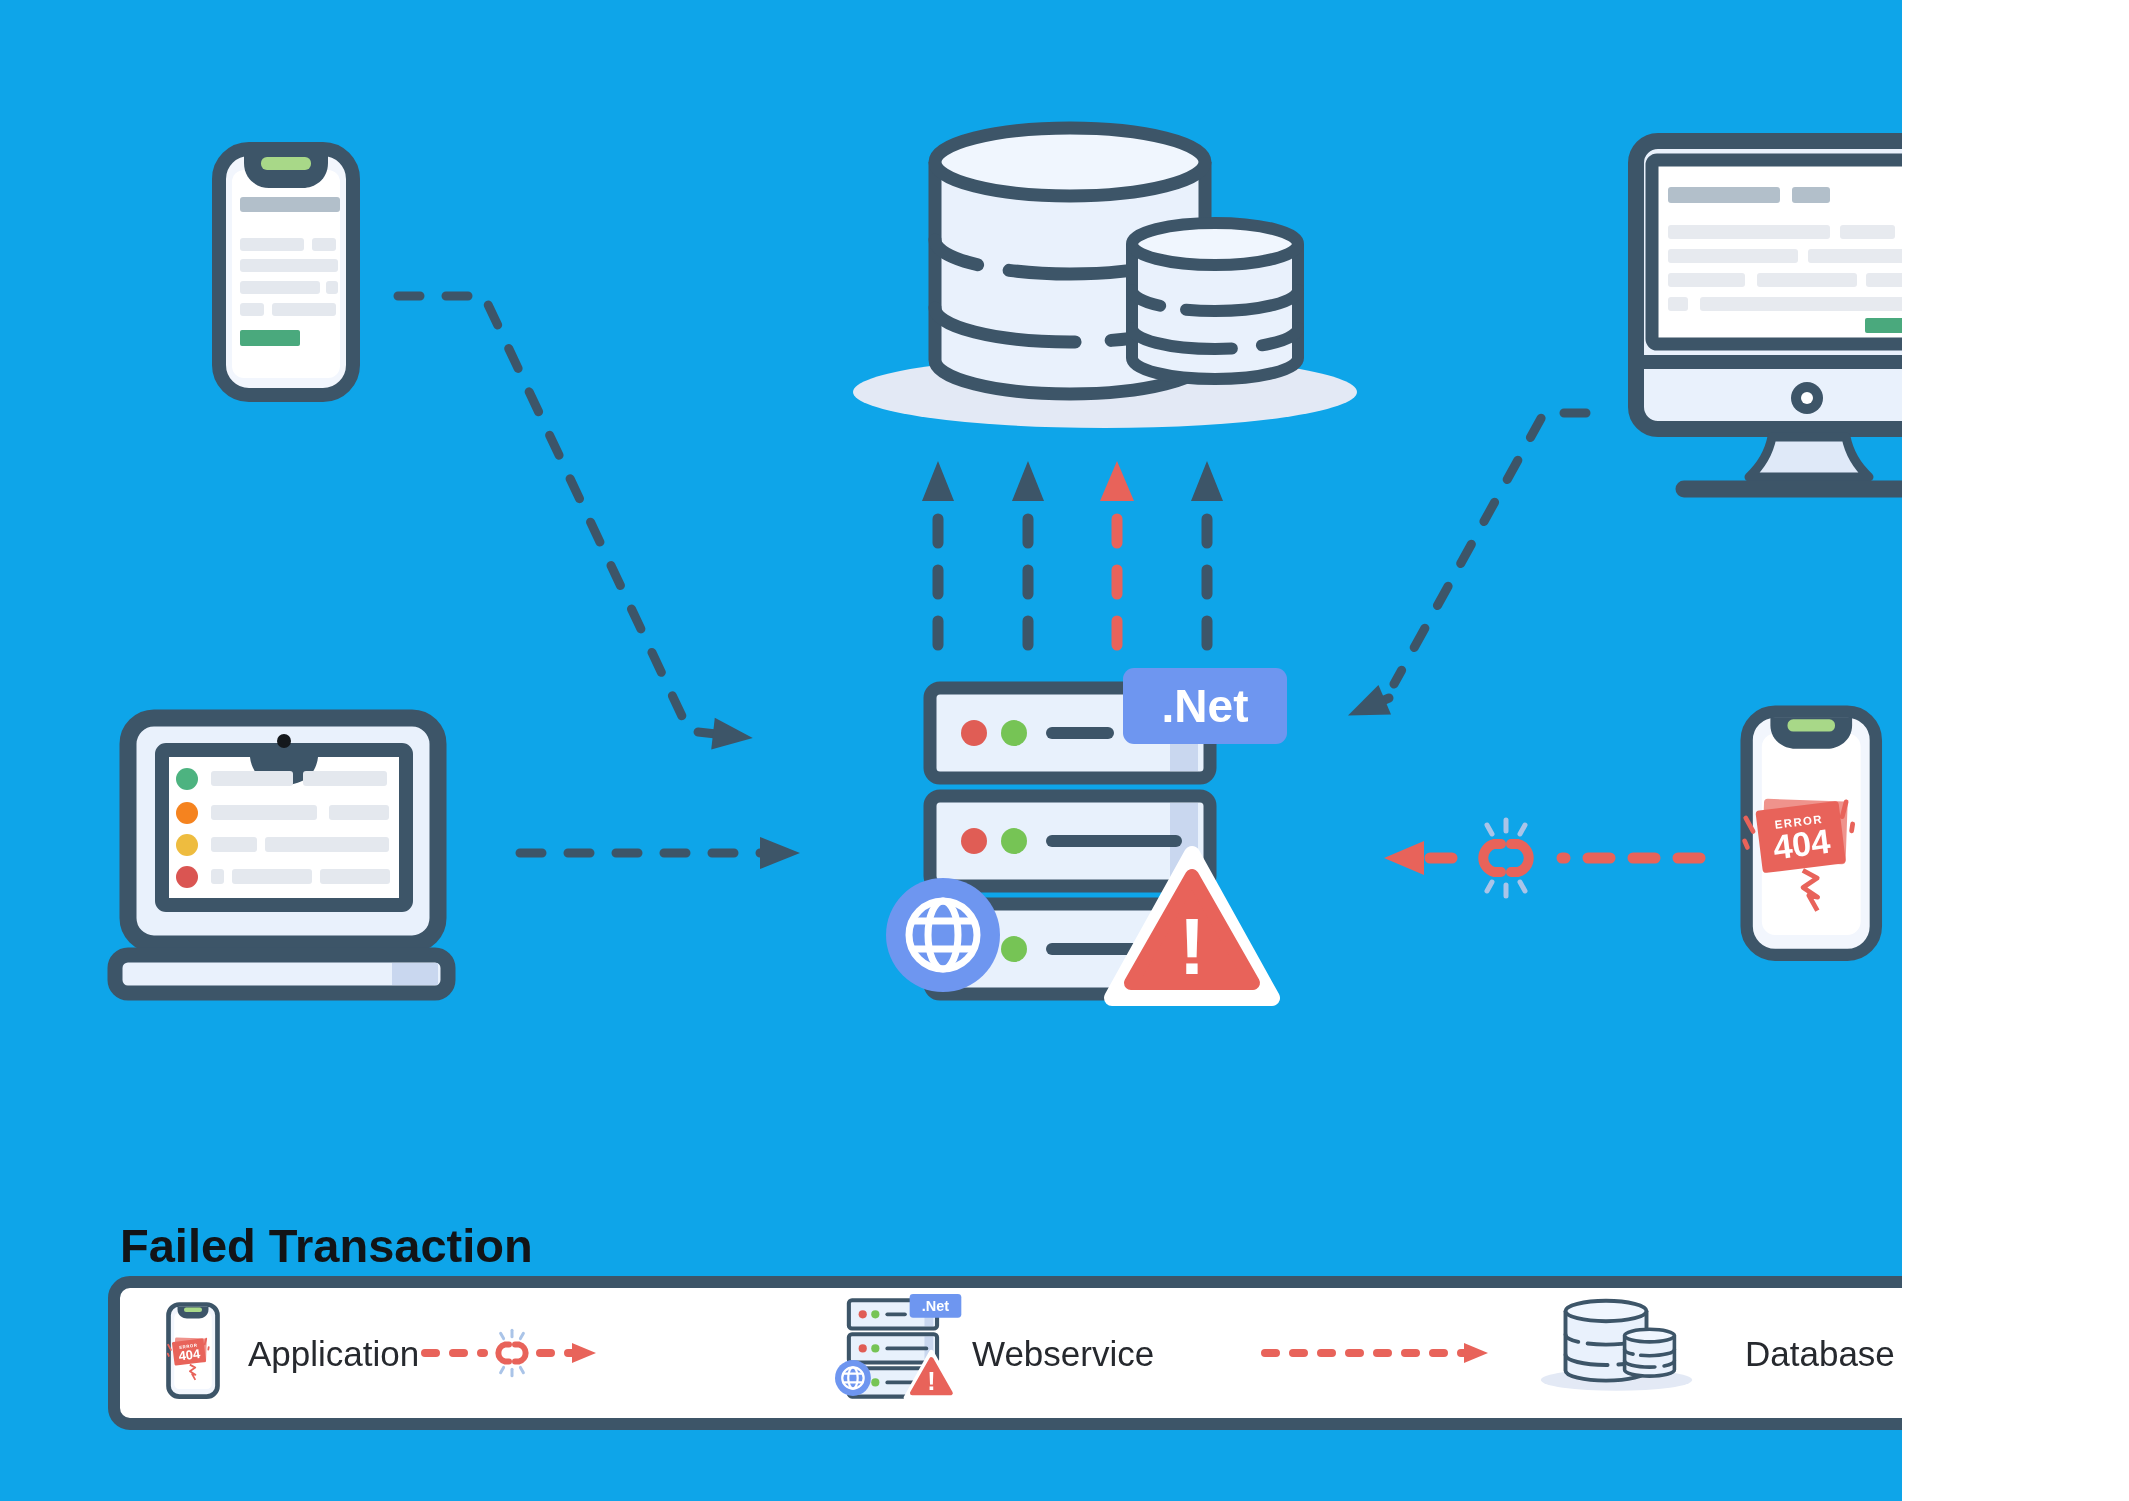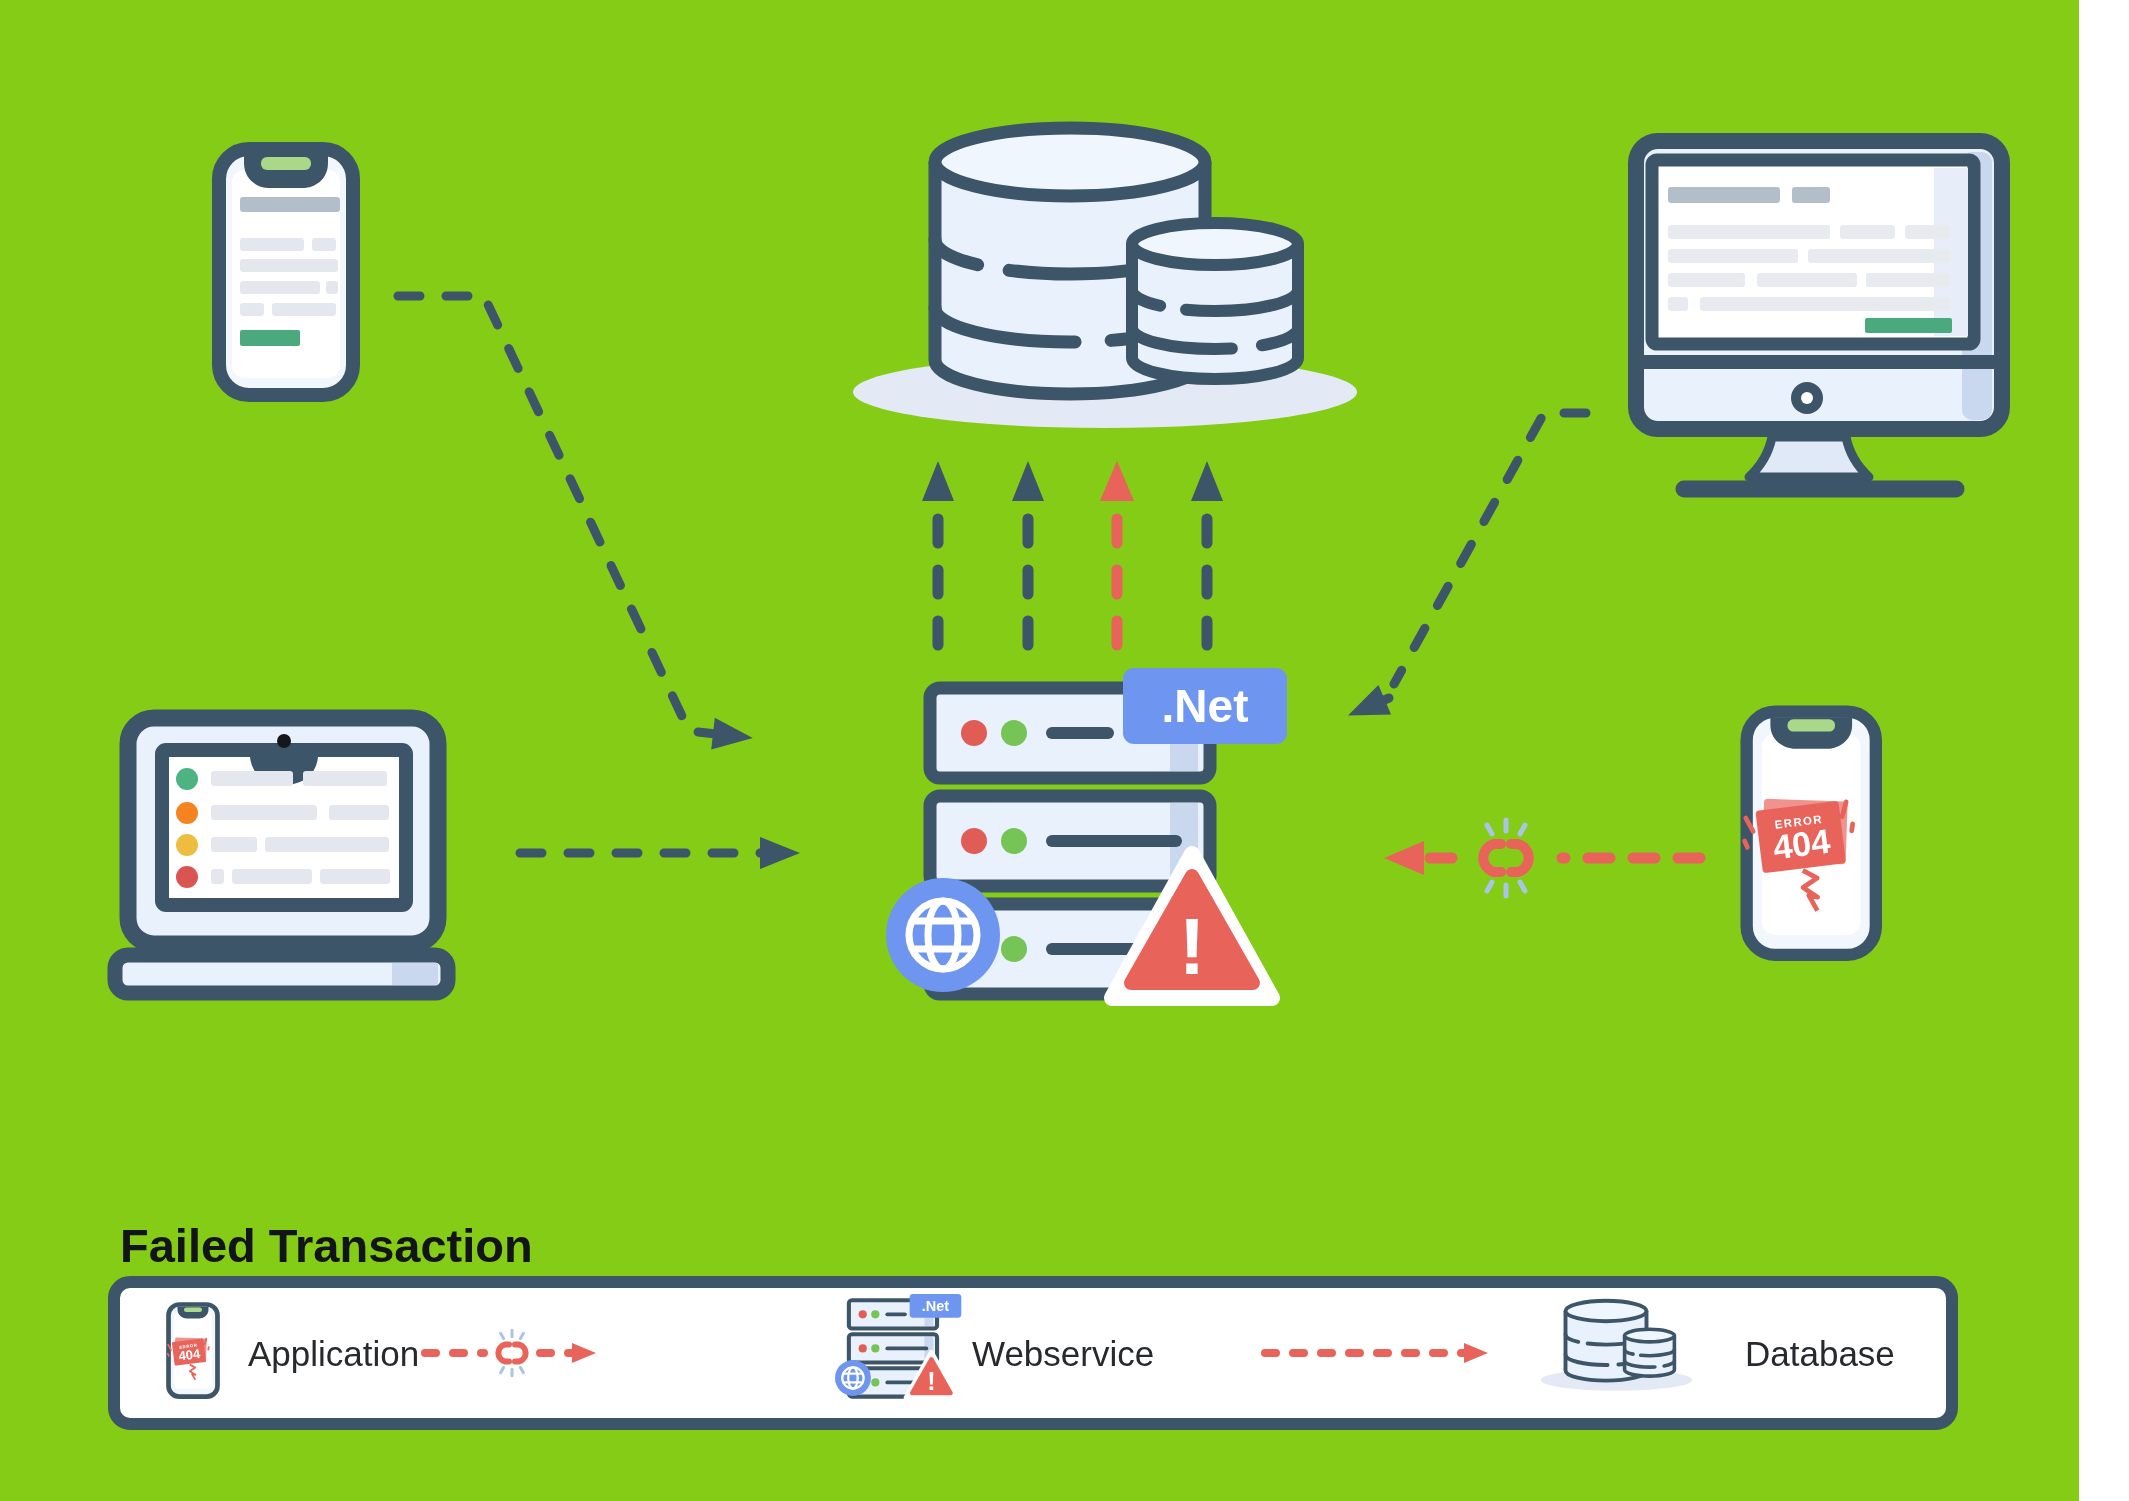--- a/index.html
+++ b/index.html
@@ -1,16 +1,16 @@
 <!DOCTYPE html>
 <html><head>
 <meta charset="utf-8">
 <style>
   html,body{margin:0;padding:0;background:#ffffff;}
-  .canvas{position:relative;width:2079px;height:1501px;background:#84cc16;overflow:hidden;
+  .canvas{position:relative;width:1902px;height:1501px;background:#0ea5e9;overflow:hidden;
           font-family:"Liberation Sans", sans-serif;}
   svg text{font-family:"Liberation Sans", sans-serif;}
 </style>
 </head>
 <body>
 
 <div class="canvas">
 <svg width="2129" height="1501" viewBox="0 0 2129 1501">
   <defs>
     <marker id="ah-navy" markerUnits="userSpaceOnUse" markerWidth="44" markerHeight="38" refX="5" refY="19" orient="auto">

